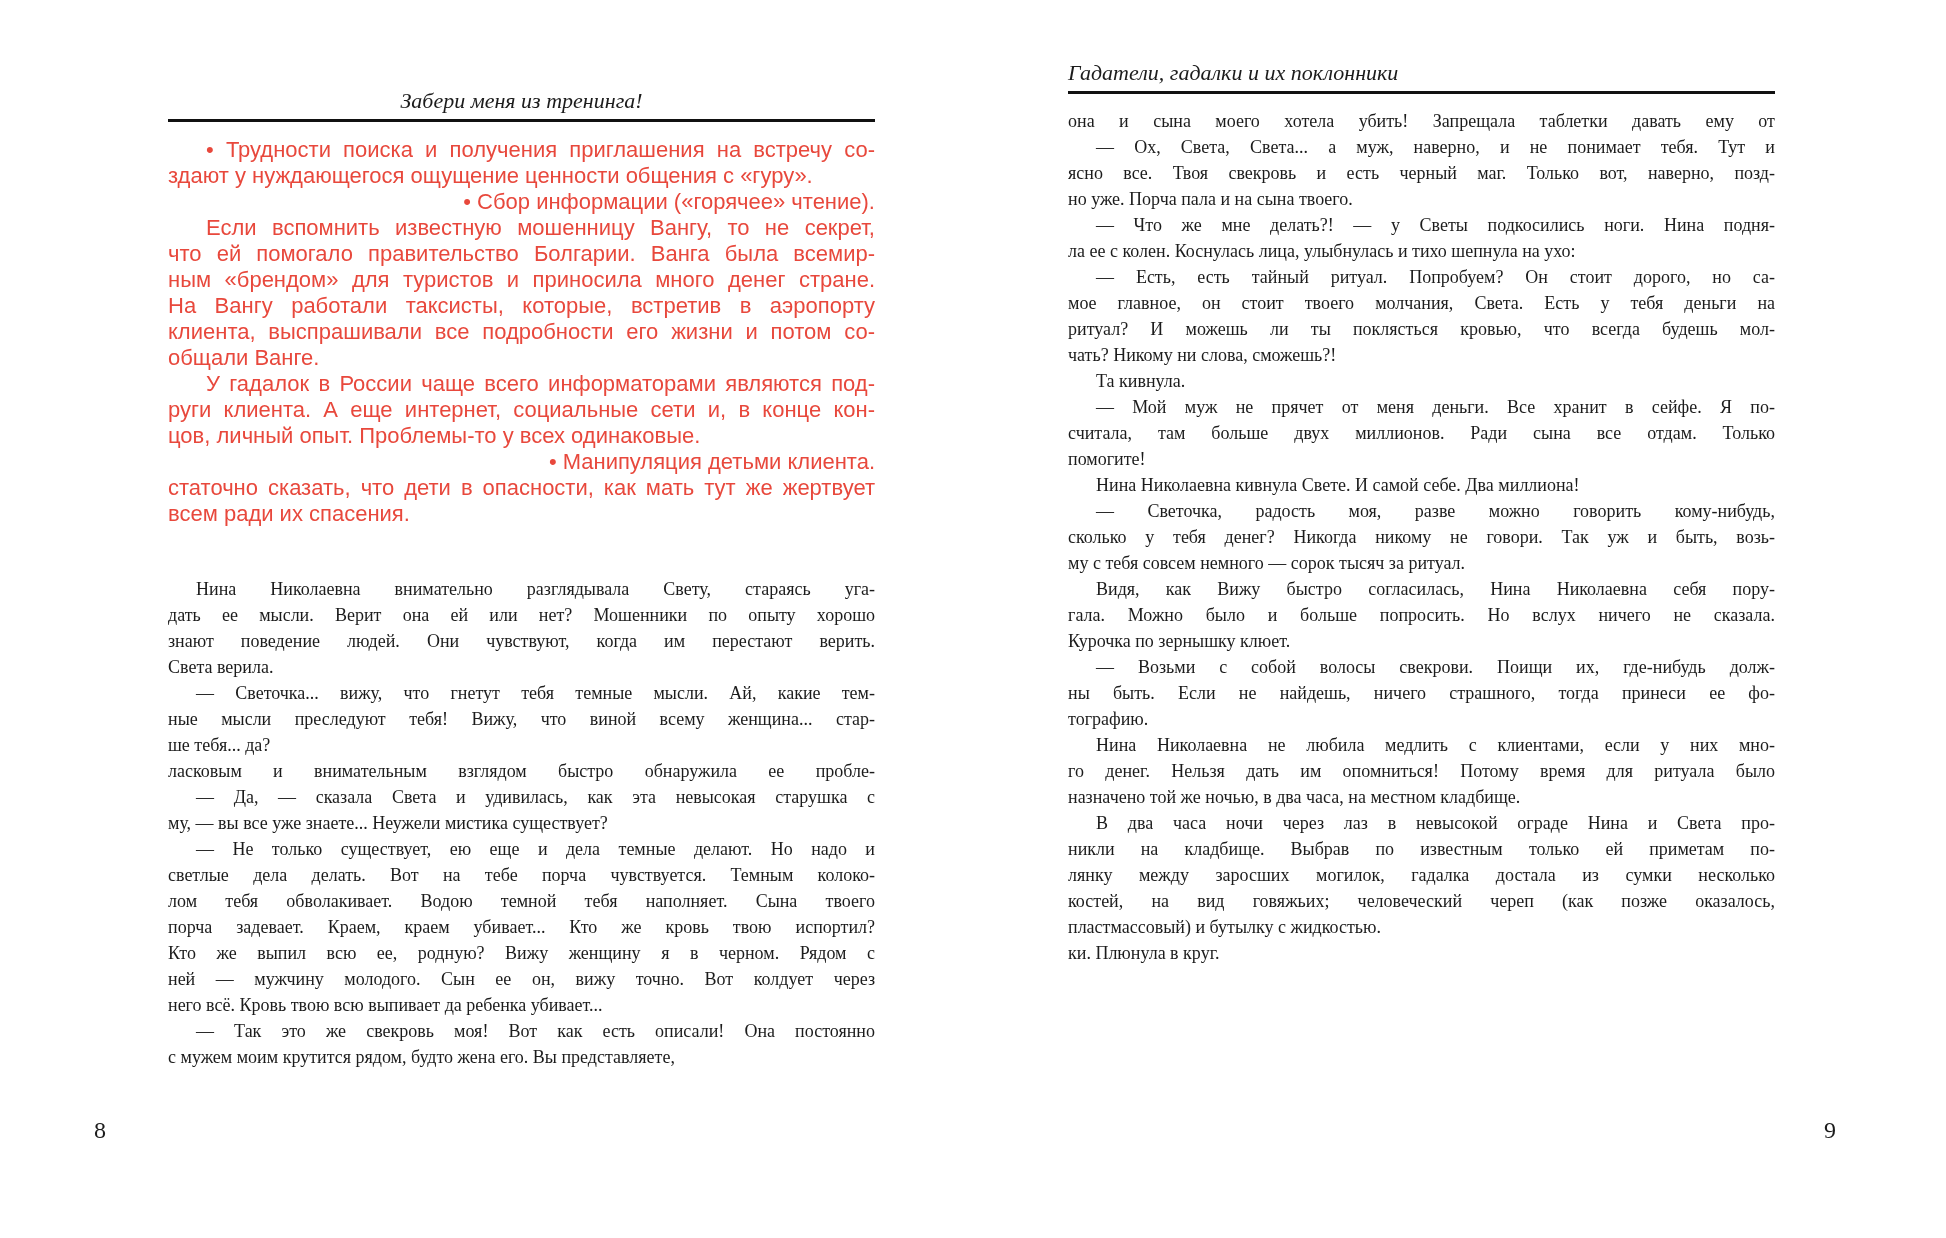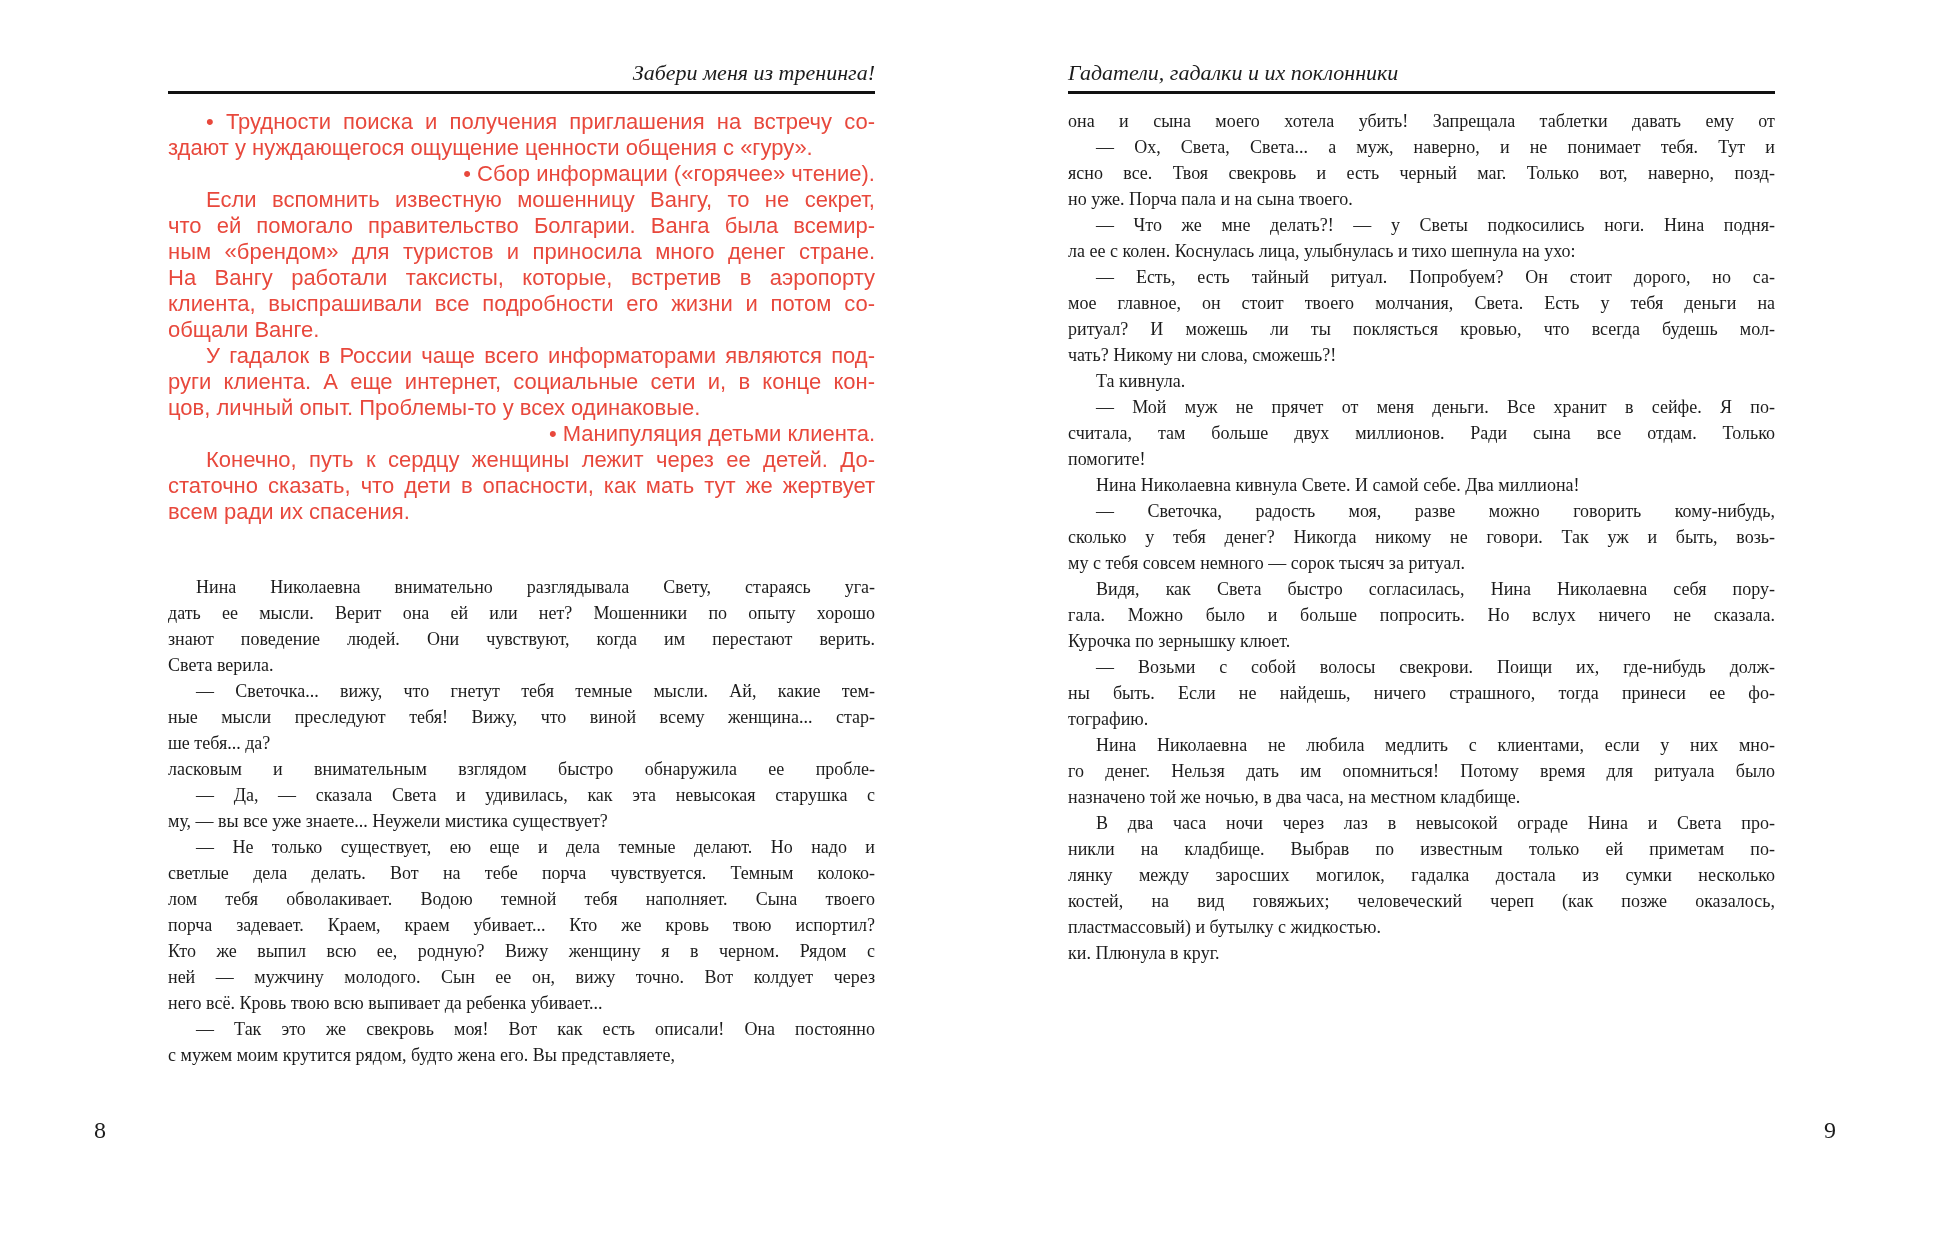--- a/index.html
+++ b/index.html
@@ -14,21 +14,21 @@
   .col{position:absolute;top:60px;width:707px;}
   .col-left{left:168px;}
   .col-right{left:1068px;}
   .running-title{
     font-style:italic;
     font-size:22px;
     line-height:26px;
     height:28px;
     white-space:nowrap;
   }
-  .rt-right{text-align:right;}
+  .rt-right{text-align:center;margin-top:28px;}
   .rt-left{text-align:left;}
   .rule{height:3px;background:var(--rule,#111);margin-top:3px;}
   .red-block{
     margin-top:15px;
     font-family:"Liberation Sans", sans-serif;
     color:var(--accent,#e8483c);
     font-size:22px;
   }
   .body-block{font-size:18px;}
   .lp-body{margin-top:49px;}
@@ -77,21 +77,20 @@
         </div>
         <div class="para">
           <div class="line jl first-sans">У гадалок в России чаще всего информаторами являются под-</div>
           <div class="line jl">руги клиента. А еще интернет, социальные сети и, в конце кон-</div>
           <div class="line">цов, личный опыт. Проблемы-то у всех одинаковые.</div>
         </div>
         <div class="para">
           <div class="line first-sans">• Манипуляция детьми клиента.</div>
         </div>
         <div class="para">
-          <div class="line jl first-sans">Конечно, путь к сердцу женщины лежит через ее детей. До-</div>
           <div class="line jl">статочно сказать, что дети в опасности, как мать тут же жертвует</div>
           <div class="line">всем ради их спасения.</div>
         </div>
       </div>
     <div class="body-block lp-body">
         <div class="para">
           <div class="line jl first-serif">Нина Николаевна внимательно разглядывала Свету, стараясь уга-</div>
           <div class="line jl">дать ее мысли. Верит она ей или нет? Мошенники по опыту хорошо</div>
           <div class="line jl">знают поведение людей. Они чувствуют, когда им перестают верить.</div>
           <div class="line">Света верила.</div>
@@ -154,21 +153,21 @@
         </div>
         <div class="para">
           <div class="line first-serif">Нина Николаевна кивнула Свете. И самой себе. Два миллиона!</div>
         </div>
         <div class="para">
           <div class="line jl first-serif">— Светочка, радость моя, разве можно говорить кому-нибудь,</div>
           <div class="line jl">сколько у тебя денег? Никогда никому не говори. Так уж и быть, возь-</div>
           <div class="line">му с тебя совсем немного — сорок тысяч за ритуал.</div>
         </div>
         <div class="para">
-          <div class="line jl first-serif">Видя, как Света быстро согласилась, Нина Николаевна себя пору-</div>
+          <div class="line jl first-serif">Видя, как Вижу быстро согласилась, Нина Николаевна себя пору-</div>
           <div class="line jl">гала. Можно было и больше попросить. Но вслух ничего не сказала.</div>
           <div class="line">Курочка по зернышку клюет.</div>
         </div>
         <div class="para">
           <div class="line jl first-serif">— Возьми с собой волосы свекрови. Поищи их, где-нибудь долж-</div>
           <div class="line jl">ны быть. Если не найдешь, ничего страшного, тогда принеси ее фо-</div>
           <div class="line">тографию.</div>
         </div>
         <div class="para">
           <div class="line jl first-serif">Нина Николаевна не любила медлить с клиентами, если у них мно-</div>

